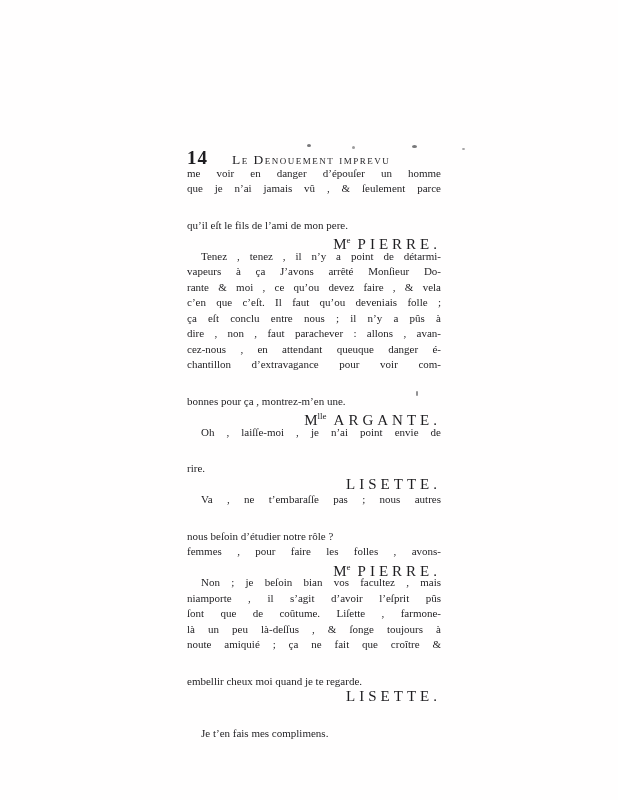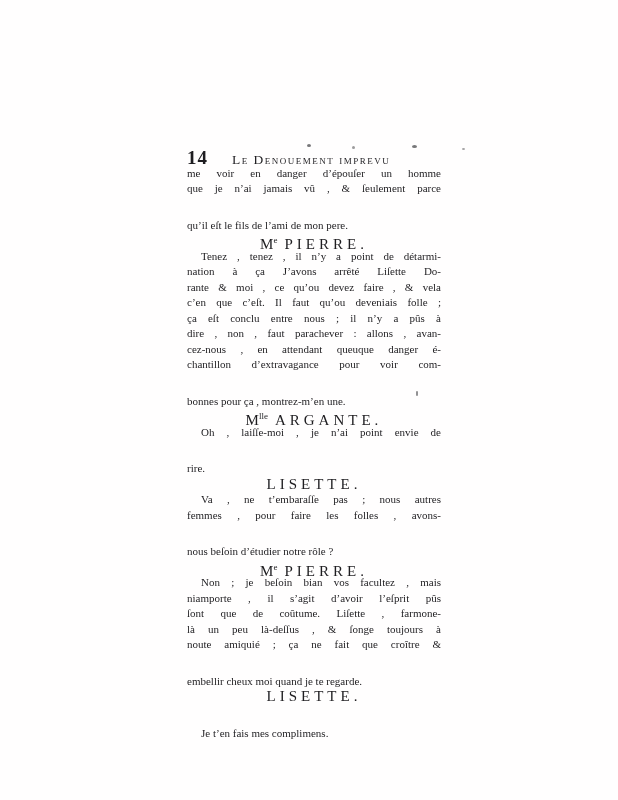--- a/index.html
+++ b/index.html
@@ -42,21 +42,21 @@
     text-align: justify;
     text-align-last: justify;
     overflow: hidden;
     white-space: normal;
   }
   .line.lastline { text-align-last: left; margin-top: 21px; }
   .para.indent .line:first-child { text-indent: 14px; }
   .speaker {
     height: 15.5px;
     line-height: 15.5px;
-    text-align: center;
+    text-align: right;
     font-size: 15px;
     white-space: nowrap;
   }
   .speaker .abbr { letter-spacing: 0; }
   .speaker sup {
     font-size: 9px;
     vertical-align: super;
     letter-spacing: 0;
   }
   .speaker .spname {
@@ -91,39 +91,39 @@
     </div>
     <div id="content">
         <div class="para">
           <div class="line">me voir en danger d’épouſer un homme</div>
           <div class="line">que je n’ai jamais vû , &amp; ſeulement parce</div>
           <div class="line lastline">qu’il eſt le fils de l’ami de mon pere.</div>
         </div>
         <div class="speaker"><span class="abbr">M</span><sup>e</sup><span class="spname">PIERRE.</span></div>
         <div class="para indent">
           <div class="line">Tenez , tenez , il n’y a point de détarmi-</div>
-          <div class="line">nation à ça J’avons arrêté Liſette Do-</div>
+          <div class="line">vapeurs à ça J’avons arrêté Monſieur Do-</div>
           <div class="line">rante &amp; moi , ce qu’ou devez faire , &amp; vela</div>
           <div class="line">c’en que c’eſt. Il faut qu’ou deveniais folle ;</div>
           <div class="line">ça eſt conclu entre nous ; il n’y a pûs à</div>
           <div class="line">dire , non , faut parachever : allons , avan-</div>
           <div class="line">cez-nous , en attendant queuque danger é-</div>
           <div class="line">chantillon d’extravagance pour voir com-</div>
           <div class="line lastline">bonnes pour ça , montrez-m’en une.</div>
         </div>
         <div class="speaker"><span class="abbr">M</span><sup>lle</sup><span class="spname">ARGANTE.</span></div>
         <div class="para indent">
           <div class="line">Oh , laiſſe-moi , je n’ai point envie de</div>
           <div class="line lastline">rire.</div>
         </div>
         <div class="speaker"><span class="spname" style="margin-left: 0px;">LISETTE.</span></div>
         <div class="para indent">
           <div class="line">Va , ne t’embaraſſe pas ; nous autres</div>
+          <div class="line lastline">nous beſoin d’étudier notre rôle ?</div>
           <div class="line">femmes , pour faire les folles , avons-</div>
-          <div class="line lastline">nous beſoin d’étudier notre rôle ?</div>
         </div>
         <div class="speaker"><span class="abbr">M</span><sup>e</sup><span class="spname">PIERRE.</span></div>
         <div class="para indent">
           <div class="line">Non ; je beſoin bian vos facultez , mais</div>
           <div class="line">niamporte , il s’agit d’avoir l’eſprit pûs</div>
           <div class="line">ſont que de coûtume. Liſette , farmone-</div>
           <div class="line">là un peu là-deſſus , &amp; ſonge toujours à</div>
           <div class="line">noute amiquié ; ça ne fait que croître &amp;</div>
           <div class="line lastline">embellir cheux moi quand je te regarde.</div>
         </div>

